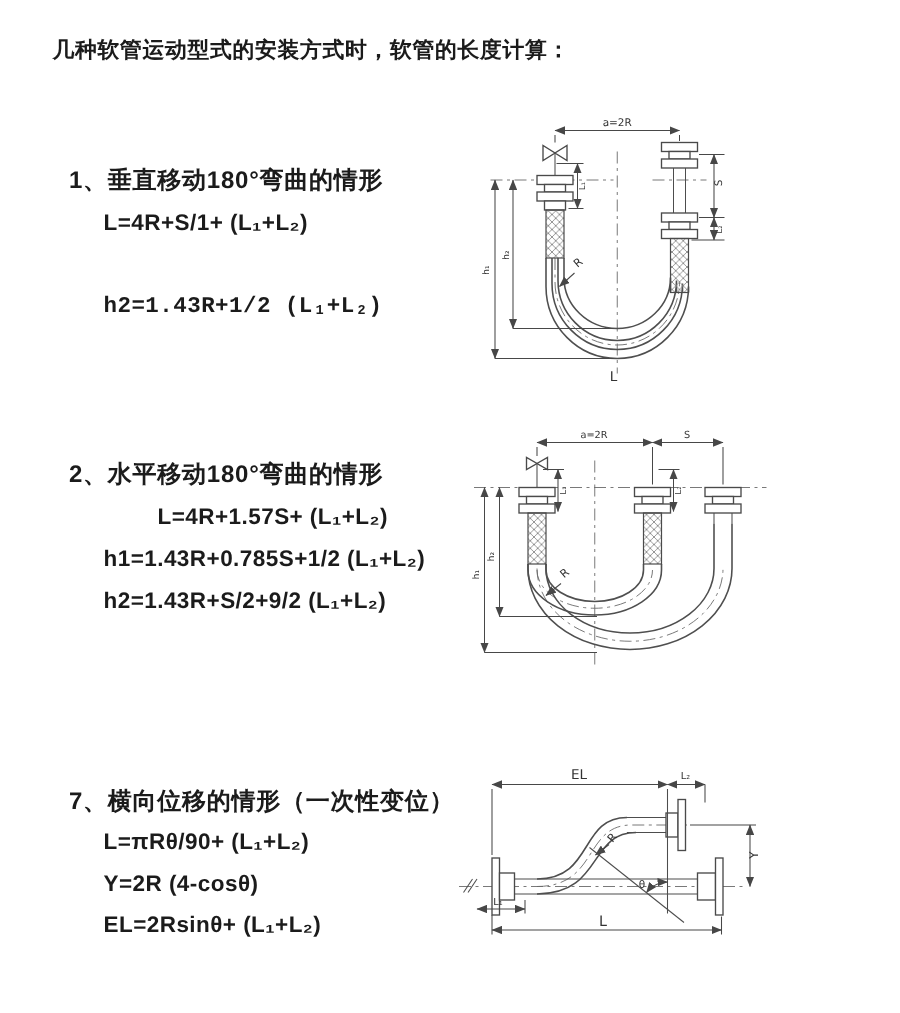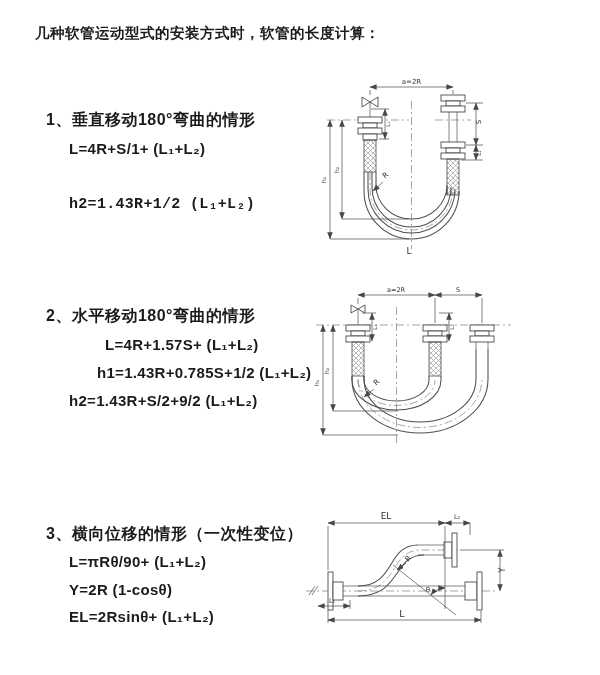--- a/index.html
+++ b/index.html
@@ -22,26 +22,26 @@
 <div id="page">
 
   <div class="title">几种软管运动型式的安装方式时，软管的长度计算：</div>
 
   <div class="heading" style="left:46px;top:110px;">1、垂直移动180°弯曲的情形</div>
   <div class="formula" style="left:69px;top:140px;">L=4R+S/1+ (L₁+L₂)</div>
   <div class="formula" style="left:69px;top:196px;font-family:Liberation Mono, monospace;">h2=1.43R+1/2 (L₁+L₂)</div>
 
   <div class="heading" style="left:46px;top:306px;">2、水平移动180°弯曲的情形</div>
   <div class="formula" style="left:69px;top:336px;margin-left:36px;">L=4R+1.57S+ (L₁+L₂)</div>
-  <div class="formula" style="left:69px;top:364px;margin-left:28px;">h1=1.43R+0.785S+1/2 (L₁+L₂)</div>
+  <div class="formula" style="left:69px;top:364px;">h1=1.43R+0.785S+1/2 (L₁+L₂)</div>
   <div class="formula" style="left:69px;top:392px;">h2=1.43R+S/2+9/2 (L₁+L₂)</div>
 
-  <div class="heading" style="left:46px;top:524px;">3、横向位移的情形（一次性变位）</div>
+  <div class="heading" style="left:46px;top:524px;">7、横向位移的情形（一次性变位）</div>
   <div class="formula" style="left:69px;top:553px;text-align:center;">L=πRθ/90+ (L₁+L₂)</div>
-  <div class="formula" style="left:69px;top:581px;">Y=2R (1-cosθ)</div>
+  <div class="formula" style="left:69px;top:581px;">Y=2R (4-cosθ)</div>
   <div class="formula" style="left:69px;top:608px;text-align:center;">EL=2Rsinθ+ (L₁+L₂)</div>
 
   <svg style="left:313px;top:73px;" width="230" height="192" viewBox="0 0 230 192">
     <defs>
       <marker id="ar1" viewBox="0 0 10 8" refX="9.5" refY="4" markerWidth="10" markerHeight="8" orient="auto-start-reverse">
         <path d="M0,0L10,4L0,8Z" fill="#474747"></path>
       </marker>
       <pattern id="br1" width="5" height="5" patternUnits="userSpaceOnUse">
         <path d="M0,5L5,0M0,0L5,5" stroke="#8a8a8a" stroke-width="0.6"></path>
       </pattern>

